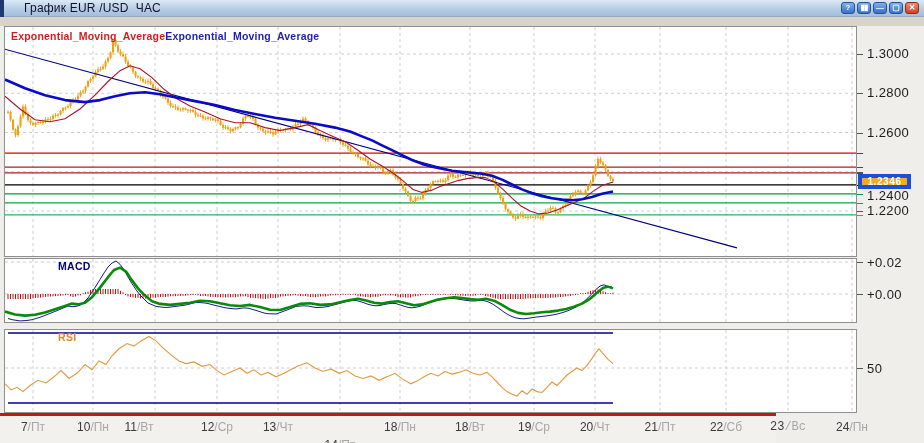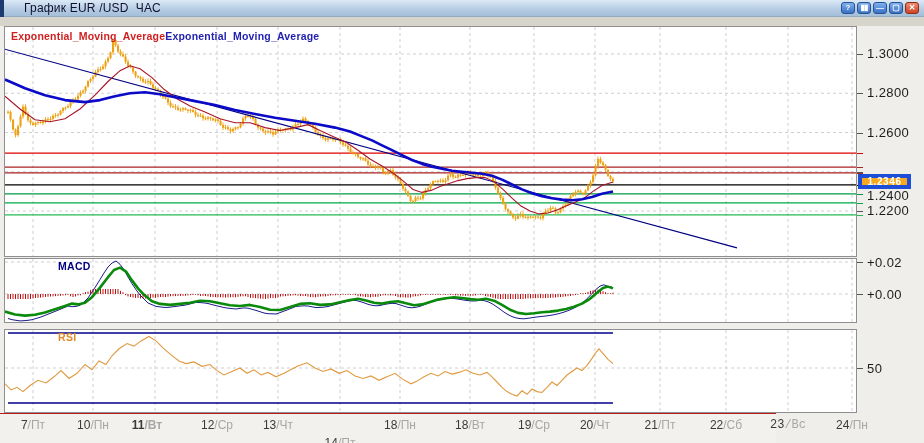--- a/index.html
+++ b/index.html
@@ -30,21 +30,21 @@
   .plabel.macd{color:#000080;}
   .plabel.rsi{color:#e08b28;}
   
   .pricelabel,.sidelabel{position:absolute;left:867px;width:54px;font-size:13px;color:#1c1c1c;letter-spacing:.4px;}
   .axis-tick{position:absolute;left:857px;width:6px;height:1px;}
   .pricetag{position:absolute;left:858px;width:53px;height:15px;background:#f7a81d;border:4px solid #1d4ed8;
     color:#fff;font-size:10px;font-weight:bold;letter-spacing:.6px;display:flex;align-items:center;
     justify-content:center;box-sizing:border-box;}
   
   .xaxis{position:absolute;left:0;top:413px;width:776px;height:30px;background:#f2f1ee;
-    border-top:1px solid #b91c1c;box-sizing:border-box;}
+    border-top:3px solid #b91c1c;box-sizing:border-box;}
   .datelabel{position:absolute;top:4px;width:46px;text-align:center;font-size:12px;color:#3a3a3a;white-space:nowrap;}
   .datelabel .wd{color:#a7a7a7;}
   .monthbox{position:absolute;left:4px;top:394px;width:100px;height:18px;background:#7d97b3;border:1px solid #6d88a5;
     color:#fff;font-size:12px;font-weight:bold;display:flex;align-items:center;padding-left:9px;
     box-sizing:border-box;letter-spacing:.4px;}
 </style>
 </head>
 <body>
 
 <div class="screen">
@@ -902,21 +902,21 @@
 
   <div class="pricetag" id="priceTag" style="top: 174.347px;">1.2346</div>
 
   <div class="sidelabel" id="macdTick0" style="top: 255px;">+0.02</div>
   <div class="sidelabel" id="macdTick1" style="top: 287px;">+0.00</div>
   <div class="sidelabel" id="rsiTick" style="top: 361px;">50</div>
 
   <div class="xaxis" id="xAxis">
       <div class="datelabel" style="left: 10px;"><span>7</span><span class="wd">/Пт</span></div>
       <div class="datelabel" style="left: 70px;"><span>10</span><span class="wd">/Пн</span></div>
-      <div class="datelabel" style="left: 124px; font-weight: bold;"><span>11</span><span class="wd">/Вт</span></div>
+      <div class="datelabel" style="left: 116px;"><span>11</span><span class="wd">/Вт</span></div>
       <div class="datelabel" style="left: 194px;"><span>12</span><span class="wd">/Ср</span></div>
       <div class="datelabel" style="left: 255px;"><span>13</span><span class="wd">/Чт</span></div>
       <div class="datelabel" style="left: 317px; margin-top: 18px;"><span>14</span><span class="wd">/Пт</span></div>
       <div class="datelabel" style="left: 377px;"><span>18</span><span class="wd">/Пн</span></div>
       <div class="datelabel" style="left: 447px;"><span>18</span><span class="wd">/Вт</span></div>
       <div class="datelabel" style="left: 511px;"><span>19</span><span class="wd">/Ср</span></div>
       <div class="datelabel" style="left: 572px;"><span>20</span><span class="wd">/Чт</span></div>
       <div class="datelabel" style="left: 637px;"><span>21</span><span class="wd">/Пт</span></div>
       <div class="datelabel" style="left: 703px;"><span>22</span><span class="wd">/Сб</span></div>
       <div class="datelabel" style="left: 765px; font-family: Liberation Mono, monospace;"><span>23</span><span class="wd">/Вс</span></div>

